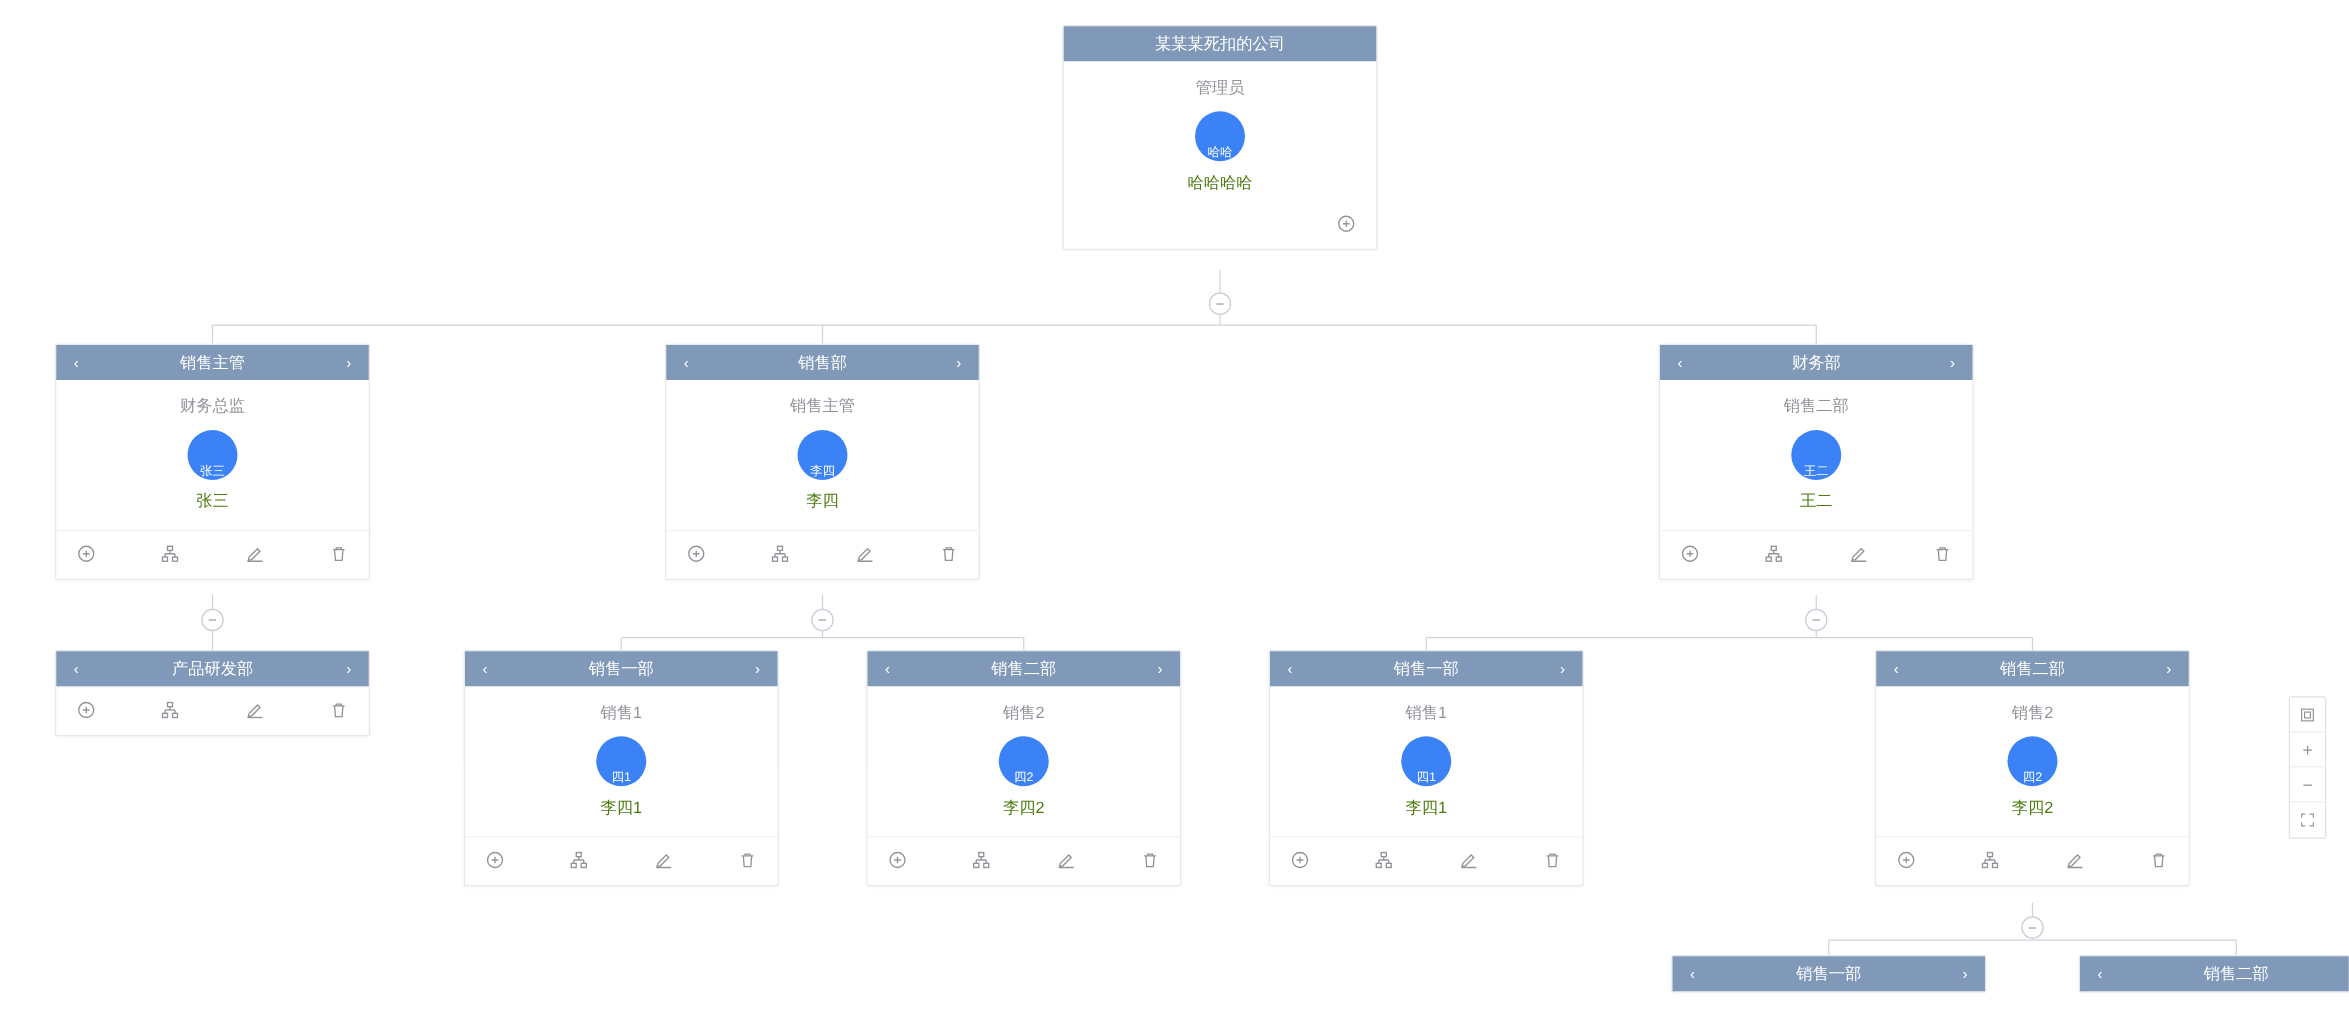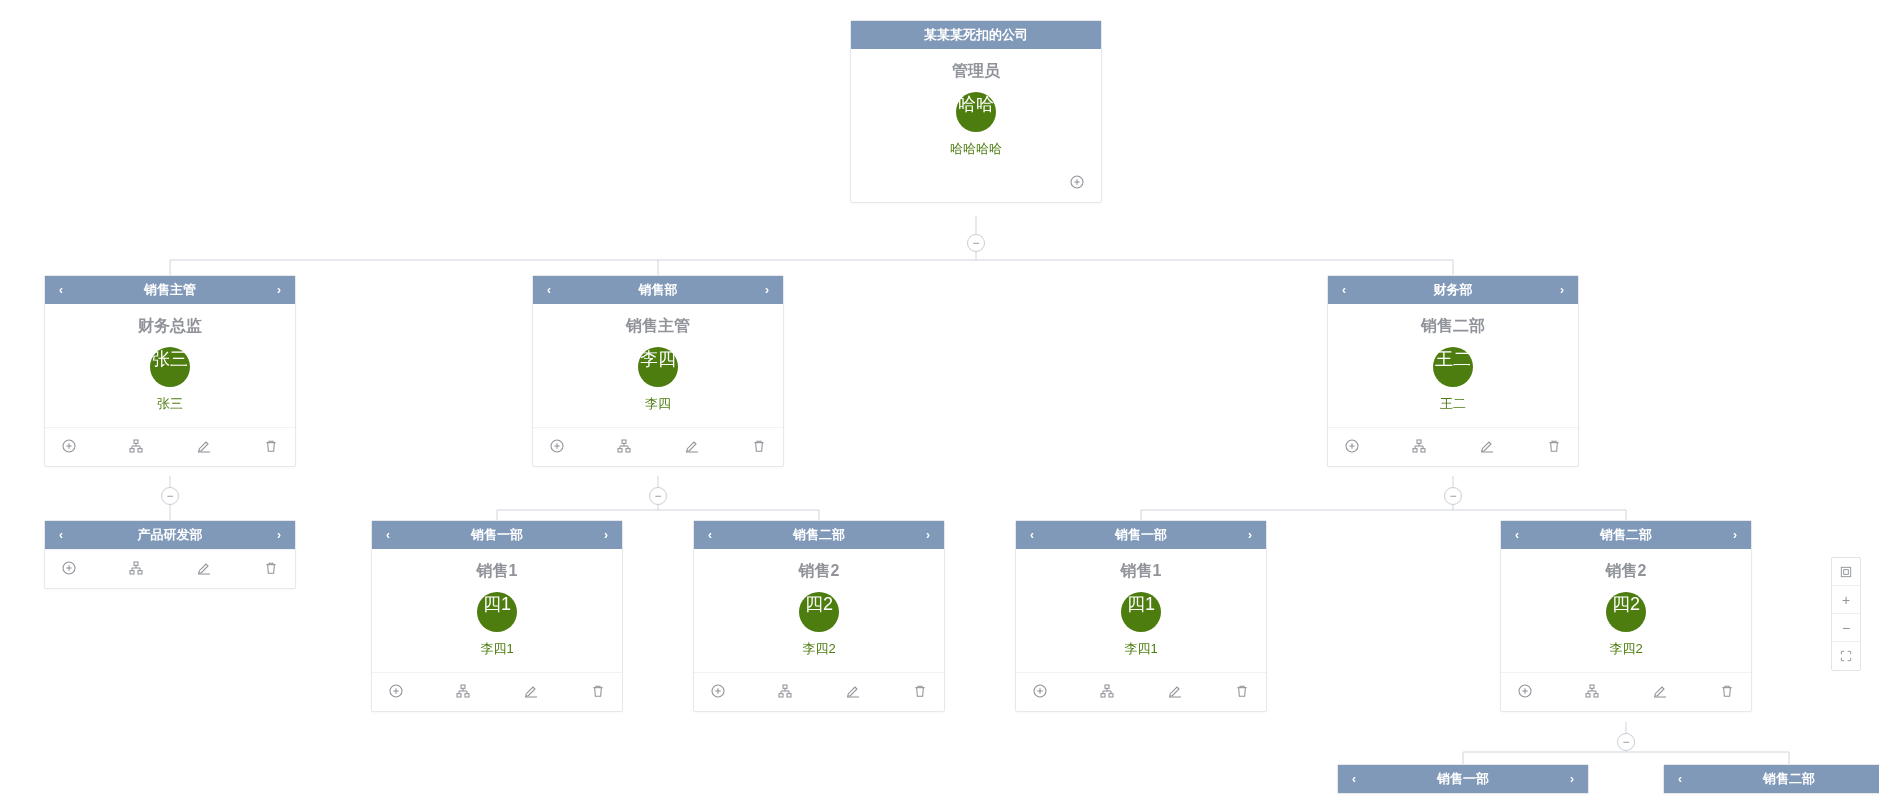--- a/index.html
+++ b/index.html
@@ -37,56 +37,55 @@
     box-shadow: 0 1px 3px rgba(0,0,0,0.03);
   }
   .node-header {
     background: #8099b9;
     color: #fff;
     height: 28px;
     line-height: 28px;
     text-align: center;
     position: relative;
     font-size: 13px;
-    font-weight: 700;
+    font-weight: 400;
   }
   .node-header .nav-left,
   .node-header .nav-right {
     position: absolute;
     top: 0;
     width: 24px;
     height: 28px;
     line-height: 28px;
     color: #fff;
     font-size: 12px;
     cursor: pointer;
   }
   .node-header .nav-left { left: 4px; }
   .node-header .nav-right { right: 4px; }
   .node-body {
     padding: 12px 10px 8px;
     text-align: center;
   }
   .role-label {
     color: #909399;
-    font-size: 16px;
+    font-size: 13px;
     margin-bottom: 10px;
-    font-weight: bold;
   }
   .avatar {
     width: 40px;
     height: 40px;
     border-radius: 50%;
-    background: #4d7c0f;
+    background: #3b82f6;
     color: #fff;
     display: flex;
-    align-items: flex-start;
+    align-items: flex-end;
     justify-content: center;
     margin: 0 auto 8px;
-    font-size: 18px;
+    font-size: 10px;
   }
   .person-name {
     color: #4d7c0f;
     font-size: 13px;
     margin-bottom: 6px;
   }
   .node-footer {
     display: flex;
     align-items: center;
     justify-content: space-between;

